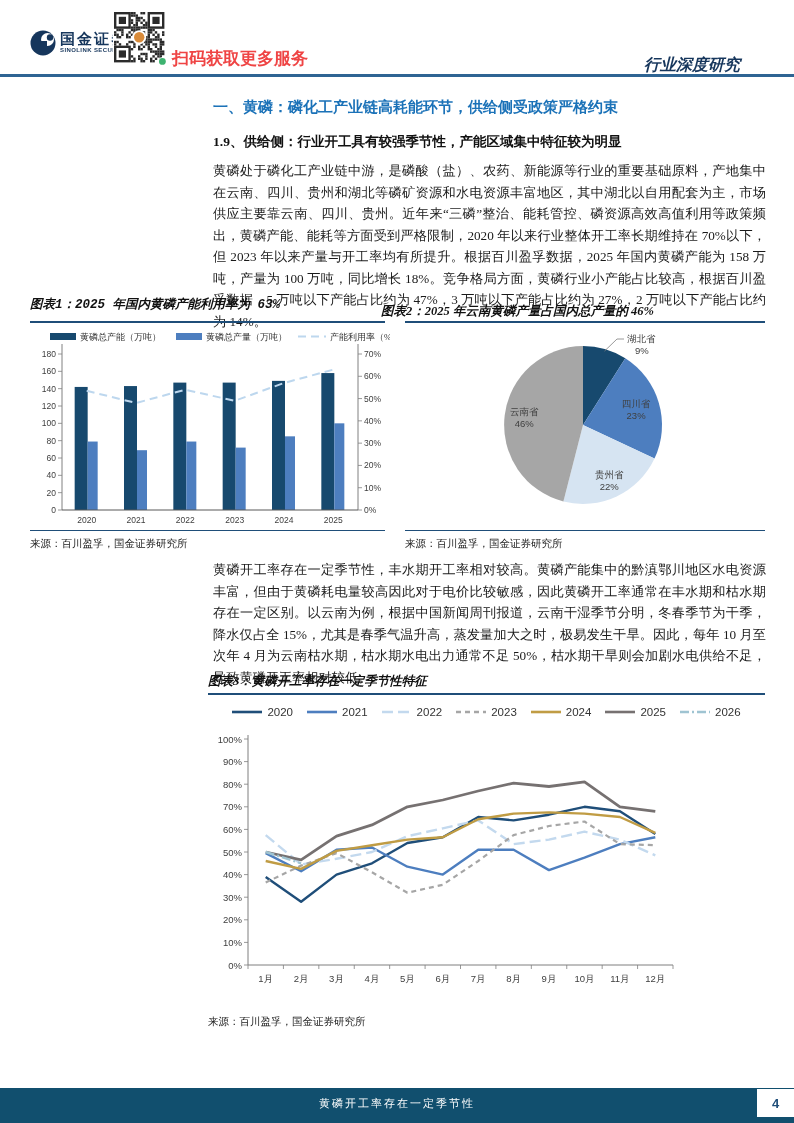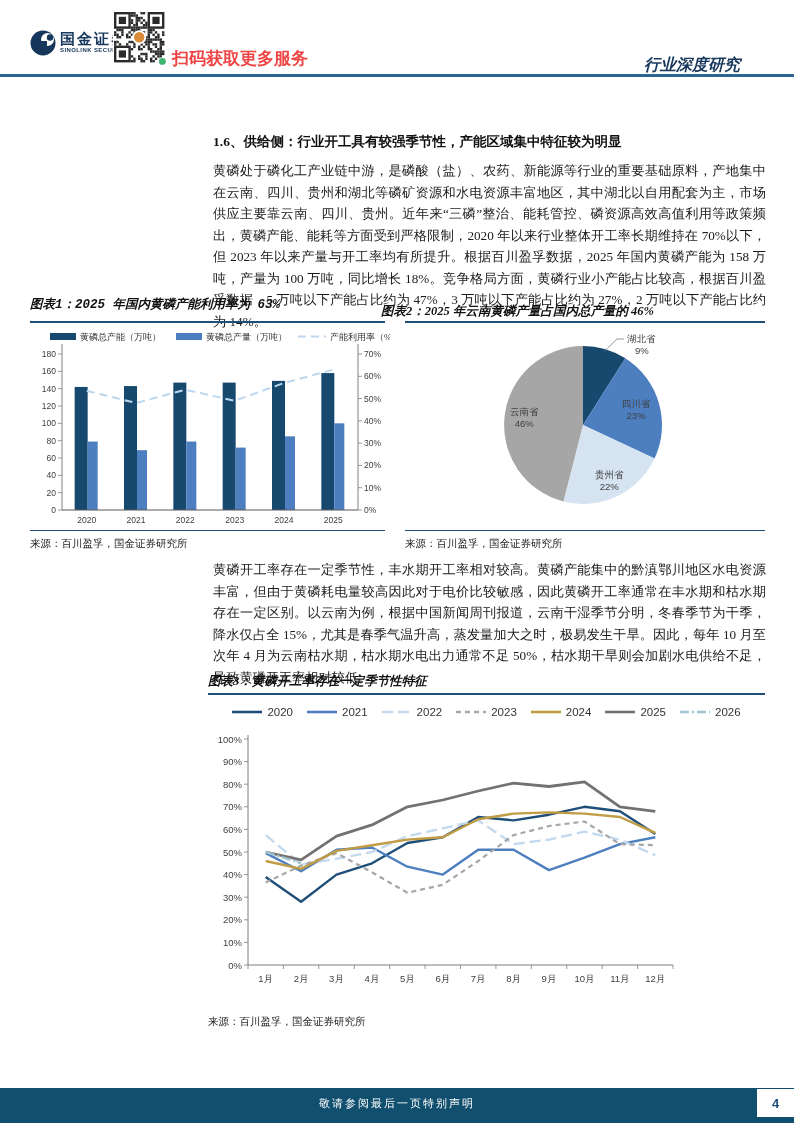--- a/index.html
+++ b/index.html
@@ -226,21 +226,22 @@
         <circle cx="49.4" cy="52.4" r="4.2" fill="#fff"></circle>
         <circle cx="49.4" cy="52.4" r="3.4" fill="#3eb370"></circle>
       </svg>
   </div>
   <div class="abs qr-caption" style="left:172px;top:47px;">扫码获取更多服务</div>
 
   <div class="abs doc-type" style="left:540px;top:55px;width:200px;text-align:right;">行业深度研究</div>
 
   <div class="abs hdr-rule"></div>
 
-  <div class="abs sec-sub">1.6、供给侧：行业开工具有较强季节性，产能区域集中特征较为明显</div>
+  <div class="abs sec-title">一、黄磷：磷化工产业链高耗能环节，供给侧受政策严格约束</div>
+  <div class="abs sec-sub">1.9、供给侧：行业开工具有较强季节性，产能区域集中特征较为明显</div>
 
   <div class="abs para" style="left:213px;top:160px;">黄磷处于磷化工产业链中游，是磷酸（盐）、农药、新能源等行业的重要基础原料，产地集中在云南、四川、贵州和湖北等磷矿资源和水电资源丰富地区，其中湖北以自用配套为主，市场供应主要靠云南、四川、贵州。近年来“三磷”整治、能耗管控、磷资源高效高值利用等政策频出，黄磷产能、能耗等方面受到严格限制，2020 年以来行业整体开工率长期维持在 70%以下，但 2023 年以来产量与开工率均有所提升。根据百川盈孚数据，2025 年国内黄磷产能为 158 万吨，产量为 100 万吨，同比增长 18%。竞争格局方面，黄磷行业小产能占比较高，根据百川盈孚数据，5 万吨以下产能占比约为 47%，3 万吨以下产能占比约为 27%，2 万吨以下产能占比约为 14%。</div>
 
   <div class="abs fig-title" style="left:30px;top:296px;width:355px;font-family:Liberation Mono, monospace;">图表1：2025 年国内黄磷产能利用率为 63%</div>
   <div class="abs fig-rule" style="left:30px;top:321px;width:355px;"></div>
   <svg class="abs" style="left:30px;top:326px;" width="360" height="214" viewBox="0 0 360 214">
       <line x1="32" y1="18" x2="32" y2="184" stroke="#808080" stroke-width="1"></line>
       <line x1="328" y1="18" x2="328" y2="184" stroke="#808080" stroke-width="1"></line>
       <line x1="28" y1="184" x2="32" y2="184" stroke="#808080" stroke-width="0.8"></line>
       <text class="ax" x="26" y="187" text-anchor="end">0</text>
@@ -430,18 +431,18 @@
       <path d=" M55.7,129.1 L91.1,147.2 L126.5,125.7 L162.0,123.5 L197.4,142.7 L232.8,150.6 L268.2,125.7 L303.6,125.7 L339.0,146.1 L374.5,133.7 L409.9,120.1 L445.3,113.3" fill="none" stroke="#4d7ebf" stroke-width="2.4" stroke-linejoin="round" stroke-linecap="butt"></path>
       <path d=" M55.7,111.1 L91.1,140.4 L126.5,134.8 L162.0,128.0 L197.4,112.2 L232.8,104.3 L268.2,96.4 L303.6,120.1 L339.0,115.6 L374.5,107.7 L409.9,115.6 L445.3,131.4" fill="none" stroke="#c3d9ee" stroke-width="2.4" stroke-dasharray="11,5" stroke-linejoin="round" stroke-linecap="butt"></path>
       <path d=" M55.7,158.5 L91.1,141.6 L126.5,129.1 L162.0,148.3 L197.4,168.7 L232.8,160.8 L268.2,137.0 L303.6,111.1 L339.0,102.0 L374.5,97.5 L409.9,120.1 L445.3,121.2" fill="none" stroke="#a6a6a6" stroke-width="2.2" stroke-dasharray="5,4" stroke-linejoin="round" stroke-linecap="butt"></path>
       <path d=" M55.7,137.0 L91.1,144.9 L126.5,126.9 L162.0,121.2 L197.4,115.6 L232.8,113.3 L268.2,95.2 L303.6,89.6 L339.0,88.4 L374.5,89.6 L409.9,93.0 L445.3,108.8" fill="none" stroke="#c09c44" stroke-width="2.4" stroke-linejoin="round" stroke-linecap="butt"></path>
       <path d=" M55.7,128.0 L91.1,135.9 L126.5,112.2 L162.0,100.9 L197.4,82.8 L232.8,76.0 L268.2,67.0 L303.6,59.1 L339.0,62.5 L374.5,57.9 L409.9,82.8 L445.3,87.3" fill="none" stroke="#767171" stroke-width="2.8" stroke-linejoin="round" stroke-linecap="butt"></path>
       <path d=" M55.7,128.0 L91.1,139.3" fill="none" stroke="#9fc4d2" stroke-width="2.4" stroke-dasharray="9,3,2,3" stroke-linejoin="round" stroke-linecap="butt"></path>
     </svg>
   <div class="abs src" style="left:208px;top:1015px;">来源：百川盈孚，国金证券研究所</div>
 
   <div class="abs footer-bar"></div>
-  <div class="abs footer-text">敬请参阅最后一页特别声明</div>
+  <div class="abs footer-text">黄磷开工率存在一定季节性</div>
   <div class="abs page-box">
     <span class="page-num">4</span>
   </div>
 
 </div>
 
 </body></html>

